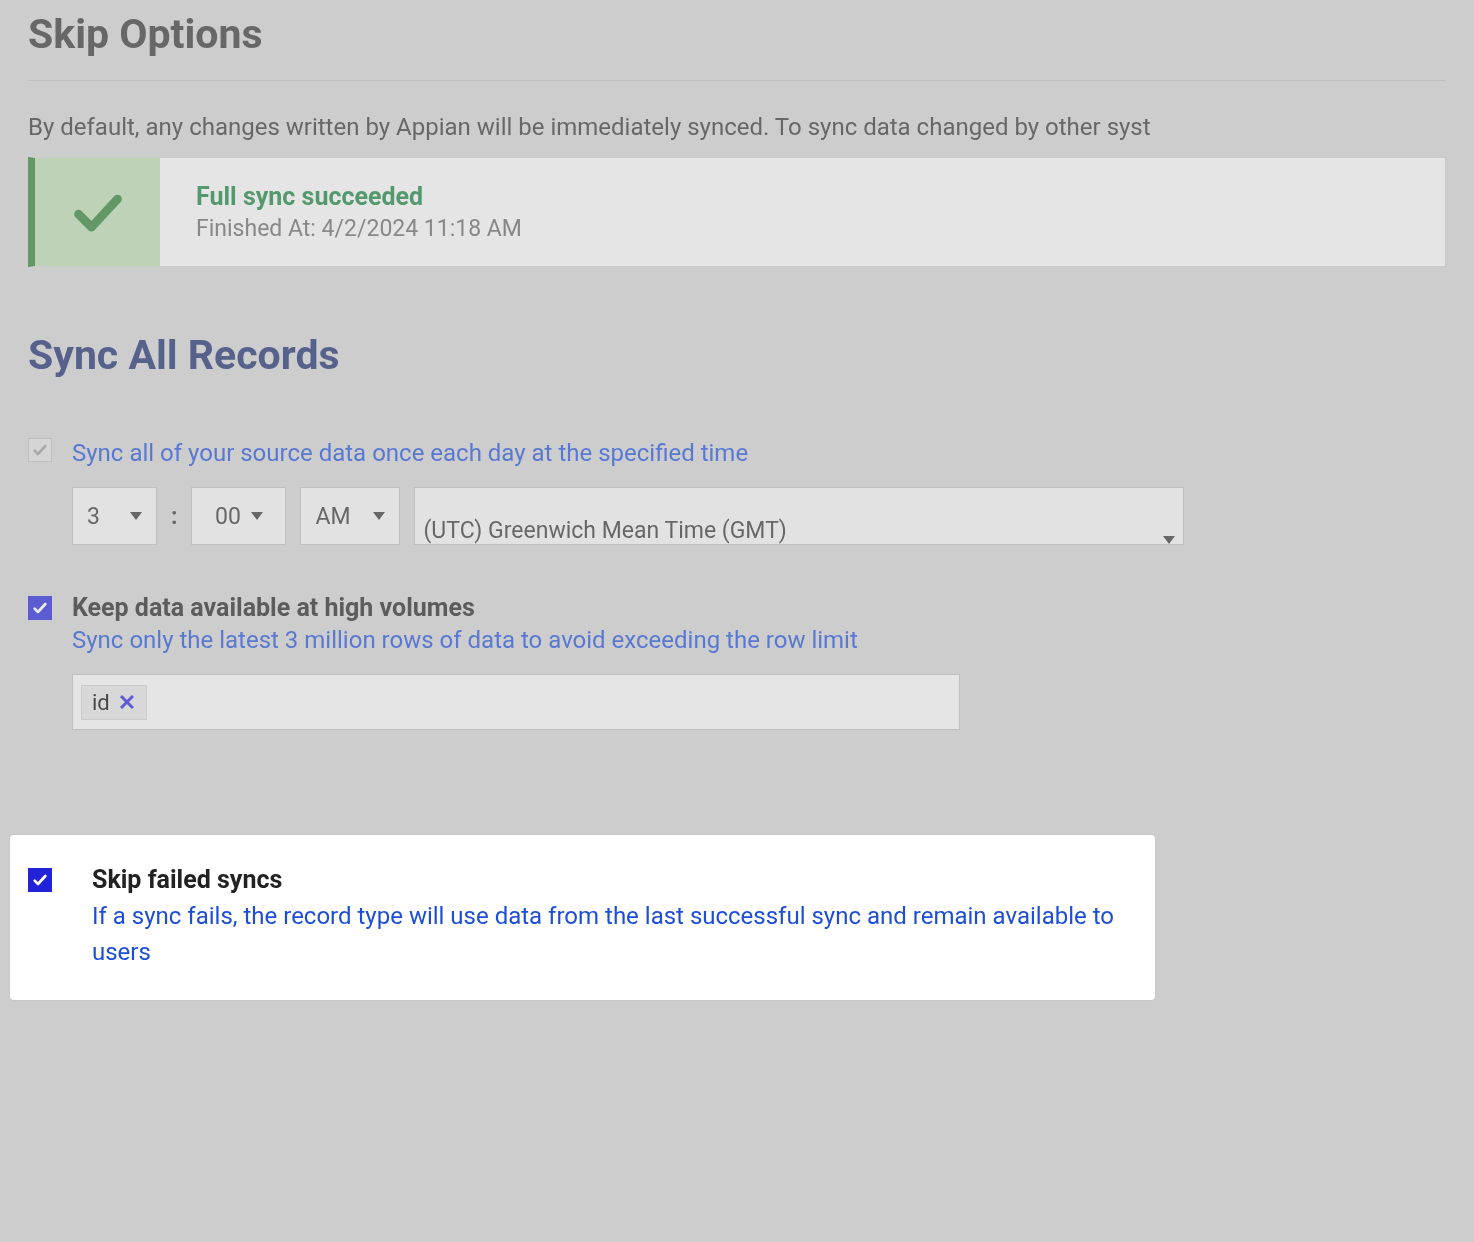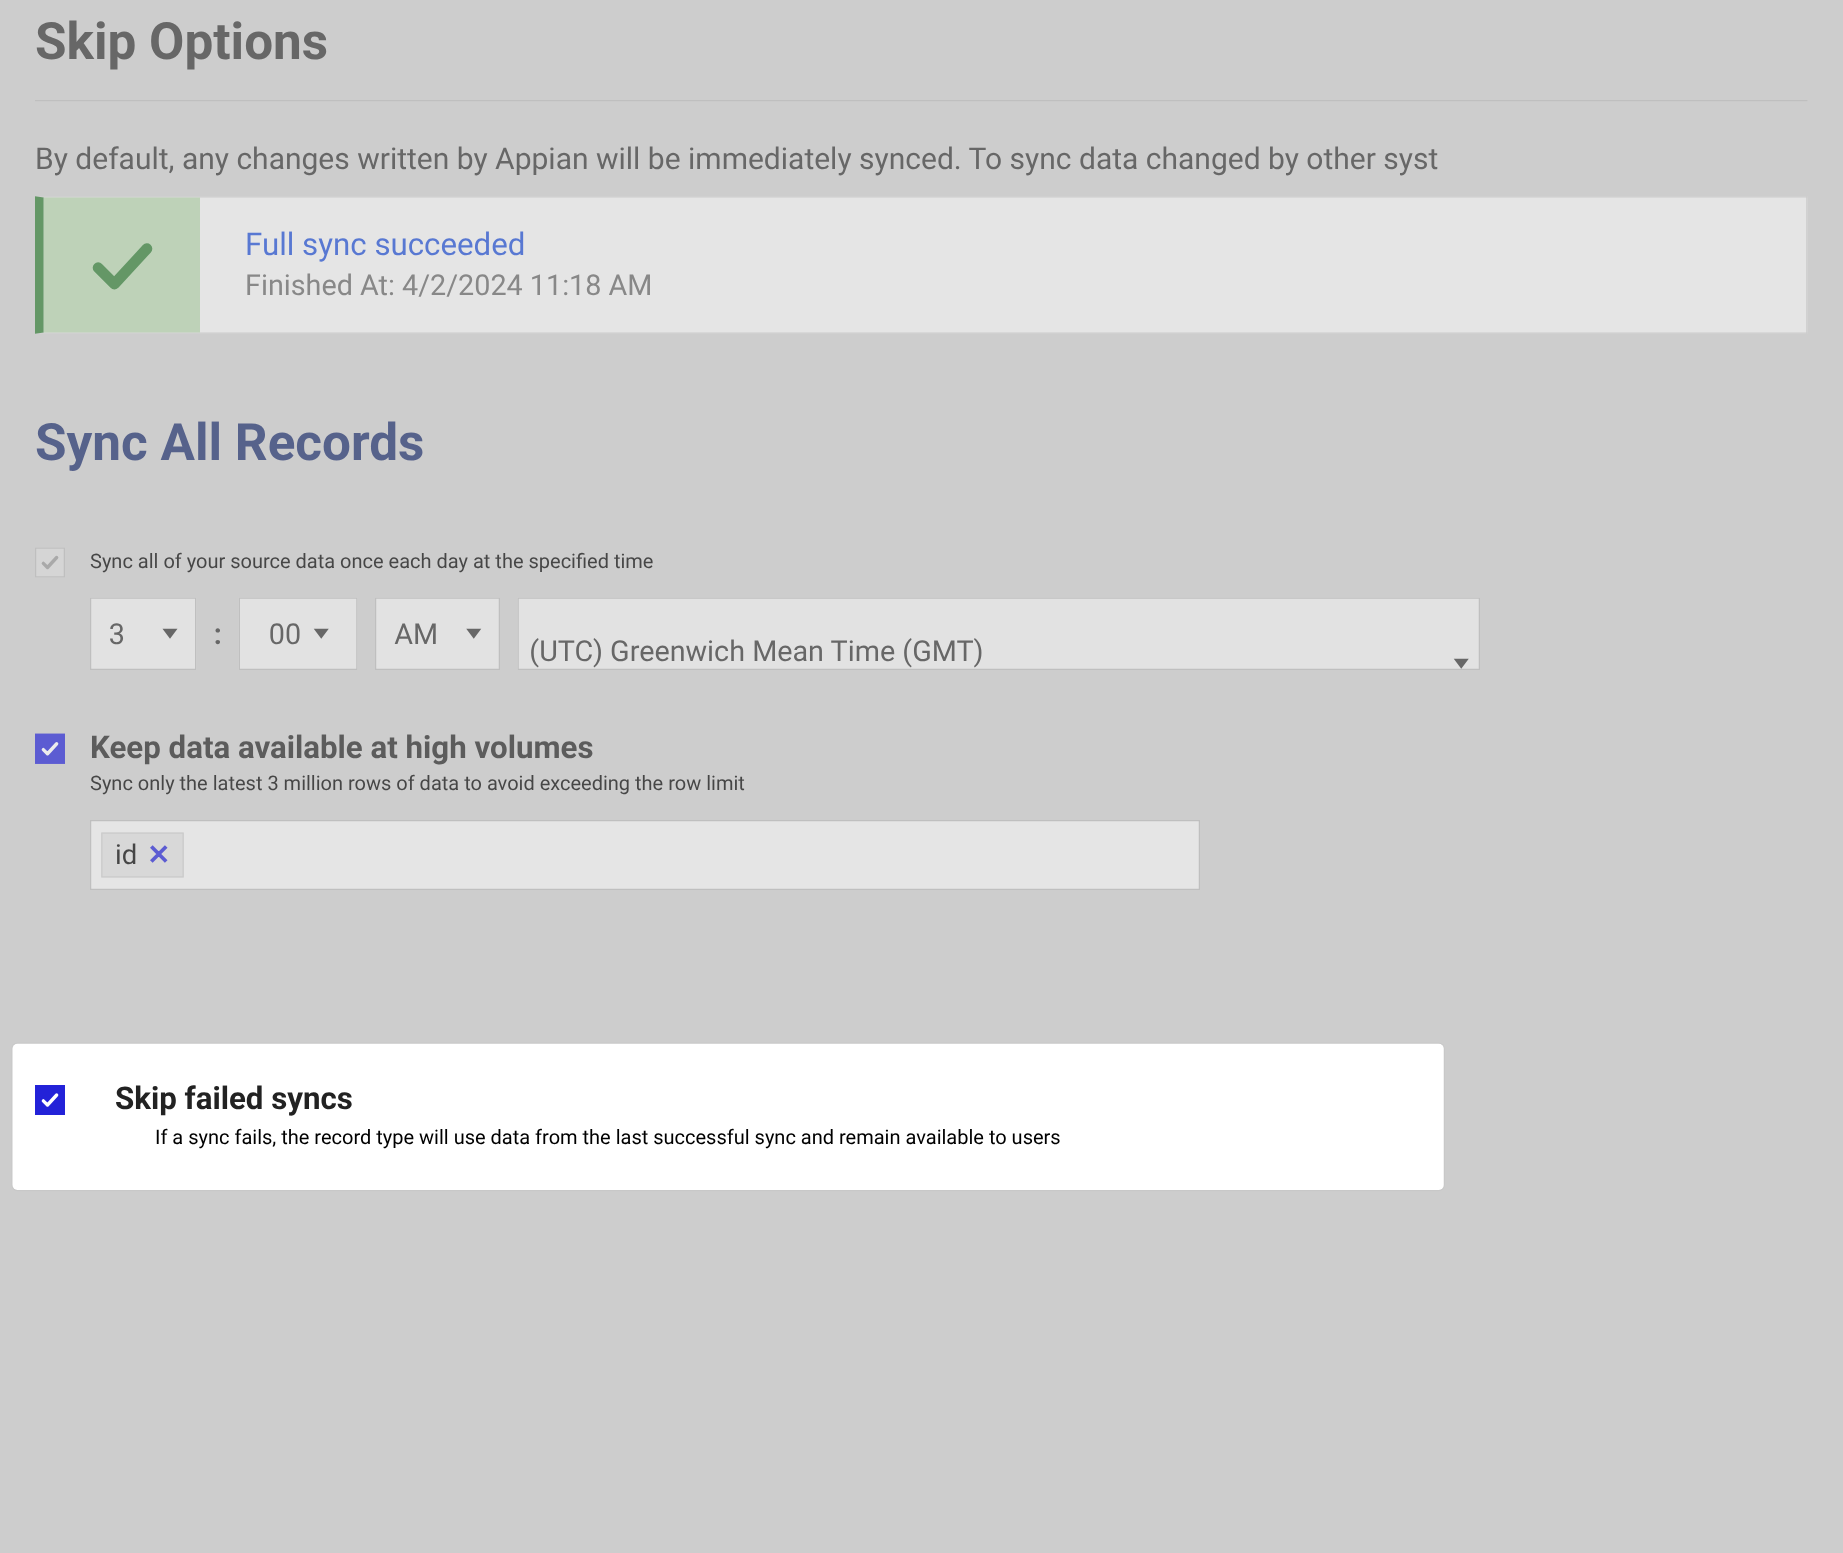--- a/index.html
+++ b/index.html
@@ -65,22 +65,22 @@
     }
     .checkmark-svg {
       width: 52px;
       height: 52px;
     }
     .status-text {
       padding-left: 36px;
     }
     .status-title {
       font-size: 25px;
-      font-weight: 400;
-      color: #1d4ed8;
+      font-weight: 700;
+      color: #15803d;
       margin-bottom: 4px;
     }
     .status-subtitle {
       font-size: 23px;
       color: #666;
     }
     .section-heading {
       font-size: 41px;
       font-weight: 700;
       color: #1a2b6b;
@@ -136,22 +136,22 @@
       border-radius: 50%;
       background: #2322d8;
       color: #fff;
       font-size: 16px;
       font-weight: 700;
       display: inline-flex;
       align-items: center;
       justify-content: center;
     }
     .option-desc {
-      font-size: 16px;
-      color: #000000;
+      font-size: 24px;
+      color: #1d4ed8;
       margin-top: 4px;
     }
     .time-row {
       display: flex;
       align-items: center;
       gap: 14px;
       margin-top: 20px;
     }
     .select-box {
       height: 58px;
@@ -215,21 +215,20 @@
       z-index: 20;
       box-shadow: 0 0 0 1px rgba(0,0,0,0.02);
     }
     .highlight-card .option-row {
       margin-bottom: 0;
       gap: 20px;
     }
     .highlight-card .option-desc {
       line-height: 1.5;
       padding-right: 10px;
-      margin-left: 32px;
     }
   </style>
 </head>
 <body>
 
 <div class="content-wrapper">
   <h1 class="page-title">Skip Options</h1>
   <hr class="divider">
   <p class="intro-text">By default, any changes written by Appian will be immediately synced. To sync data changed by other syst</p>
 

